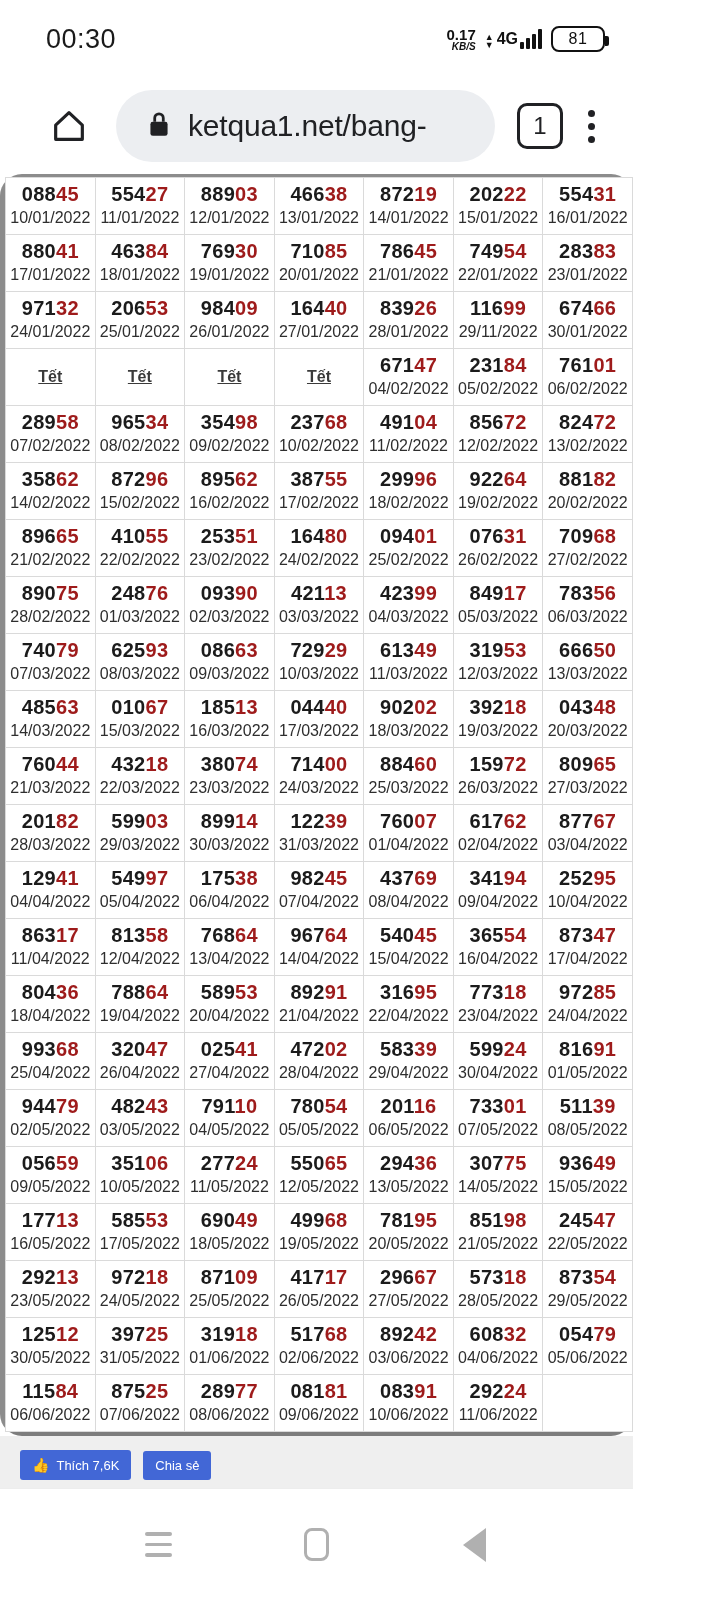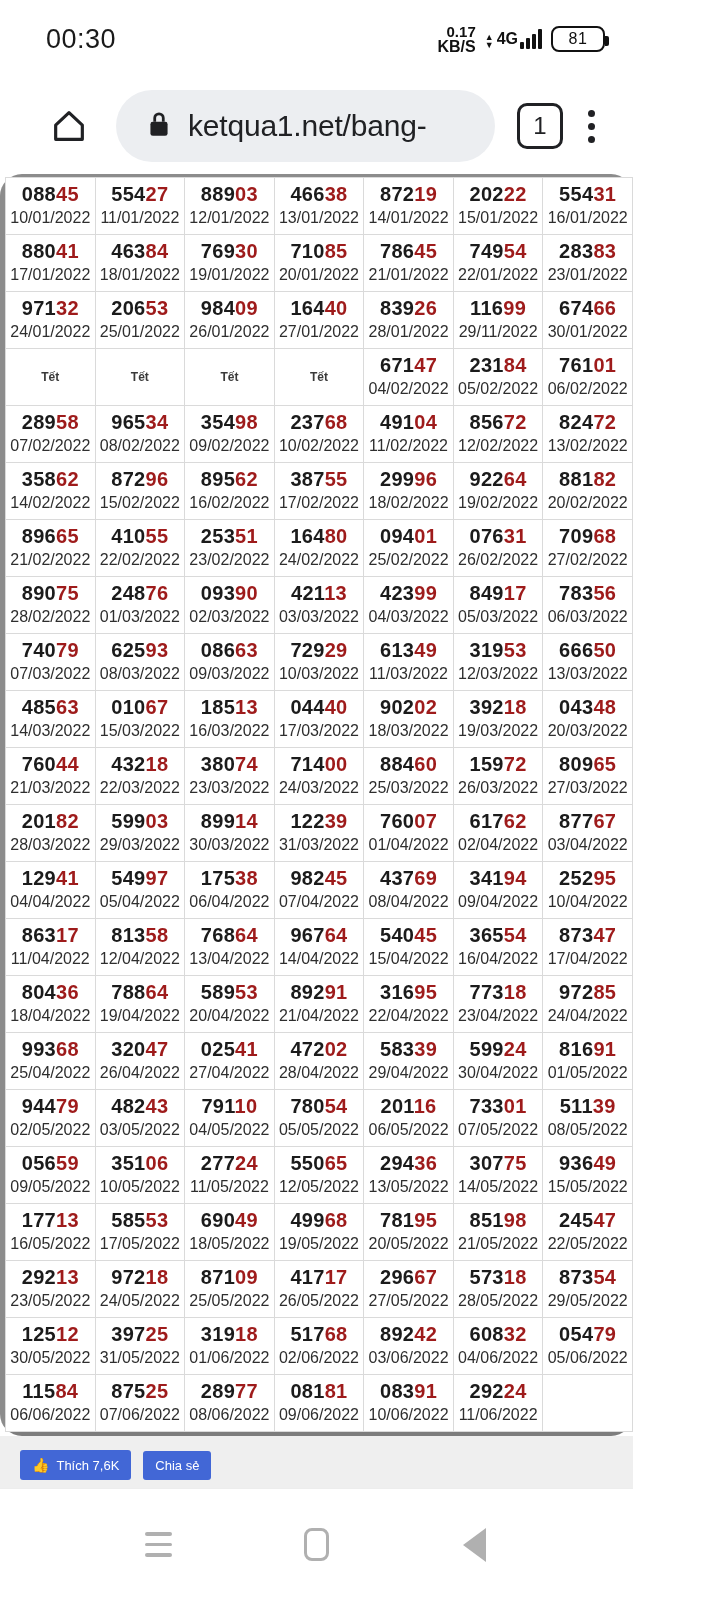--- a/index.html
+++ b/index.html
@@ -15,21 +15,21 @@
   .statusbar {
     height: 78px; flex: 0 0 78px;
     display: flex; align-items: center; justify-content: space-between;
     padding: 0 28px 0 46px;
     background: #ffffff;
   }
   .clock { font-size: 27px; color: #1a1a1a; letter-spacing: .5px; }
   .status-right { display: flex; align-items: center; gap: 9px; }
   .netspeed { display: flex; flex-direction: column; align-items: flex-end; line-height: 1.0; }
   .netspeed .val { font-size: 15px; font-weight: bold; color: #111; }
-  .netspeed .unit { font-size: 16px; font-weight: bold; color: #111; }
+  .netspeed .unit { font-size: 10px; font-weight: bold; color: #111; font-style: italic; }
   .sigwrap { display: flex; align-items: flex-end; gap: 2px; }
   .arrows { font-size: 11px; color: #111; line-height: 1; margin-right: 1px; display:flex; flex-direction:column; }
   .gtag { font-size: 16px; font-weight: bold; color: #111; align-self: flex-start; margin-top: 1px;}
   .bars { display: flex; align-items: flex-end; gap: 2px; height: 20px; }
   .bars i { display: block; width: 4px; background: #111; border-radius: 1px; }
   .bars i:nth-child(1){height:7px}
   .bars i:nth-child(2){height:11px}
   .bars i:nth-child(3){height:15px}
   .bars i:nth-child(4){height:20px}
   .battery {
@@ -84,21 +84,21 @@
     vertical-align: middle;
     padding: 5px 0 6px 0;
     height: 50px;
     background: #ffffff;
   }
   td.wknd { background: #ddead0; }
   td.hl   { background: #fcb800; }
   .num { font-size: 20px; font-weight: bold; color: #1b1b1b; letter-spacing: .3px; line-height: 1.15; }
   .num .r { color: #9e1b1b; }
   .dt  { font-size: 16px; color: #2e2e2e; line-height: 1.25; margin-top: 2px; }
-  .tet { font-size: 12px; font-weight: bold; color: #3a3a3a; }
+  .tet { font-size: 16px; font-weight: bold; color: #3a3a3a; text-decoration: underline; }
 
   
   .gap-white { height: 18px; background:#fff; }
   .fb-bar { background:#efefef; padding: 14px 20px; display:flex; align-items:center; gap: 12px; }
   .fb-btn {
     background:#4267d6; color:#fff; border-radius:3px; font-size:13px;
     padding: 7px 12px; display:flex; align-items:center; gap:7px; font-weight:500;
   }
   .fb-btn .thumb { font-size: 14px; }
   .gap-white2 { height: 22px; background:#fff; }

